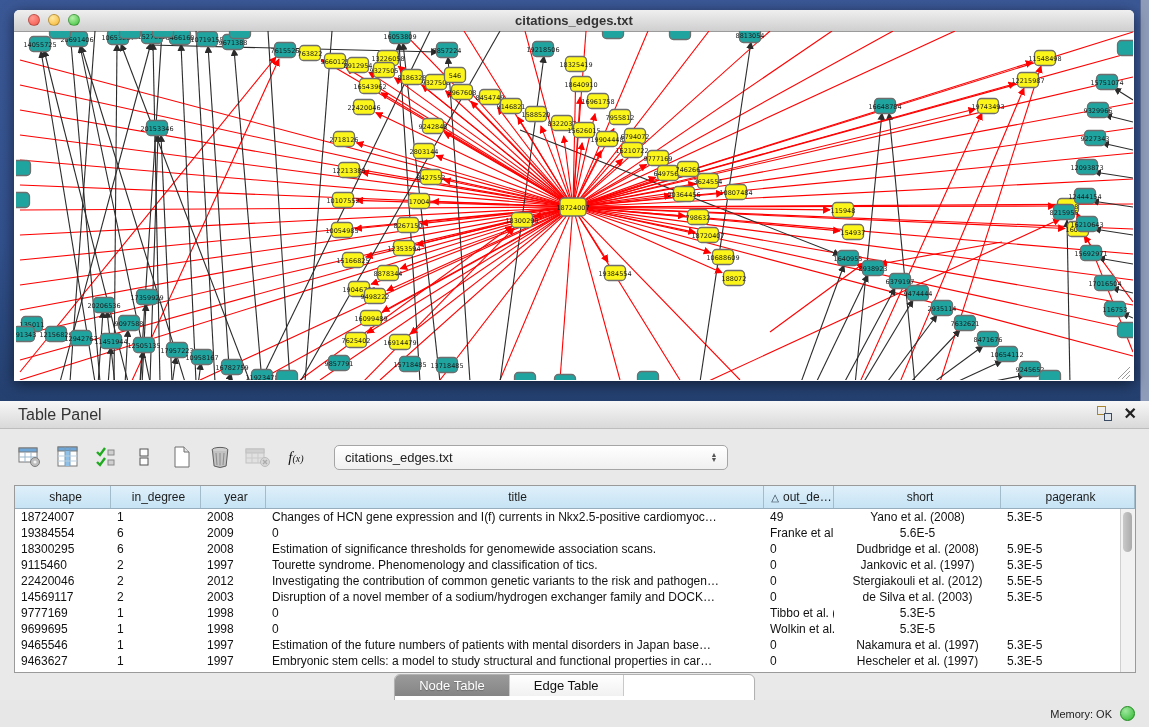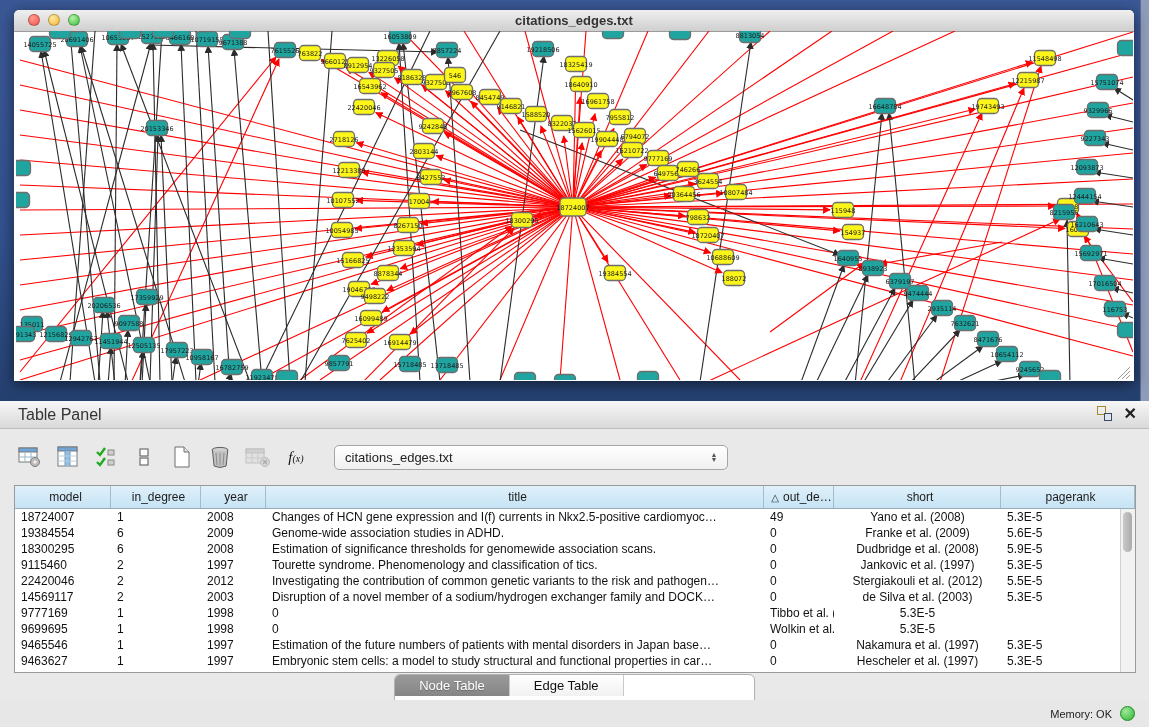--- a/index.html
+++ b/index.html
@@ -561,21 +561,21 @@
     </div>
 
     <div class="dropdown">
       <span class="val">citations_edges.txt</span>
       <span class="arrows">▲<br>▼</span>
     </div>
   </div>
 
   <div class="table-box">
     <div class="thead">
-        <div class="tcell">model</div>
+        <div class="tcell">shape</div>
         <div class="tcell">in_degree</div>
         <div class="tcell">year</div>
         <div class="tcell">title</div>
         <div class="tcell"><span class="sort">△</span>out_de…</div>
         <div class="tcell">short</div>
         <div class="tcell">pagerank</div>
       </div>
     <div class="tbody">
         <div class="trow">
           <div class="tcell">18724007</div>
@@ -583,21 +583,20 @@
           <div class="tcell">2008</div>
           <div class="tcell">Changes of HCN gene expression and I(f) currents in Nkx2.5-positive cardiomyoc…</div>
           <div class="tcell">49</div>
           <div class="tcell">Yano et al. (2008)</div>
           <div class="tcell">5.3E-5</div>
         </div>
         <div class="trow">
           <div class="tcell">19384554</div>
           <div class="tcell">6</div>
           <div class="tcell">2009</div>
-          <div class="tcell">Genome-wide association studies in ADHD.</div>
           <div class="tcell">0</div>
           <div class="tcell">Franke et al. (2009)</div>
           <div class="tcell">5.6E-5</div>
         </div>
         <div class="trow">
           <div class="tcell">18300295</div>
           <div class="tcell">6</div>
           <div class="tcell">2008</div>
           <div class="tcell">Estimation of significance thresholds for genomewide association scans.</div>
           <div class="tcell">0</div>

